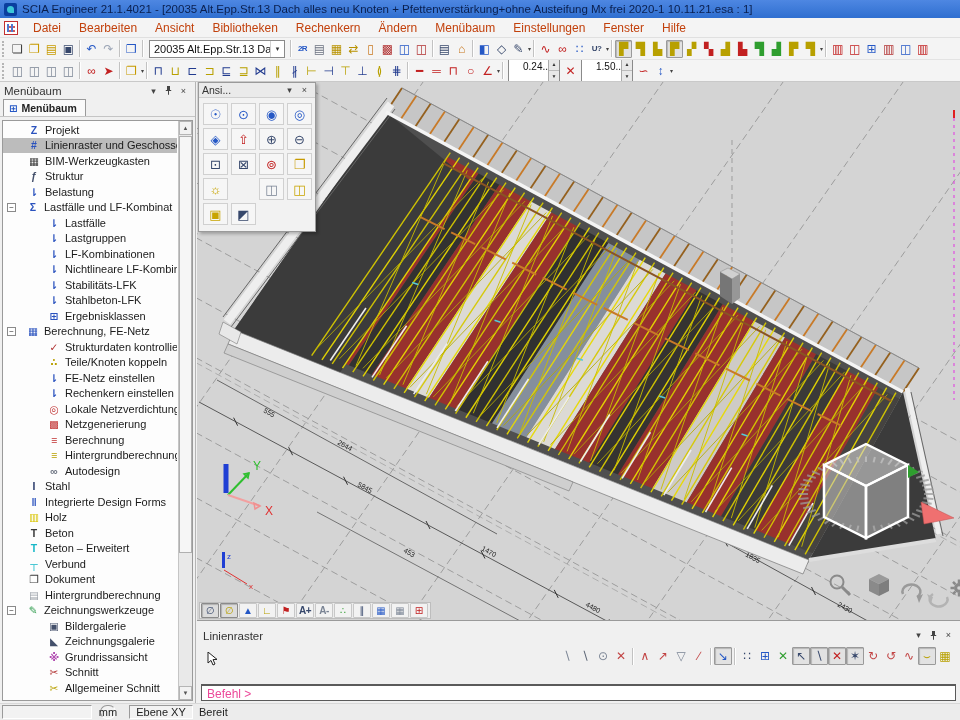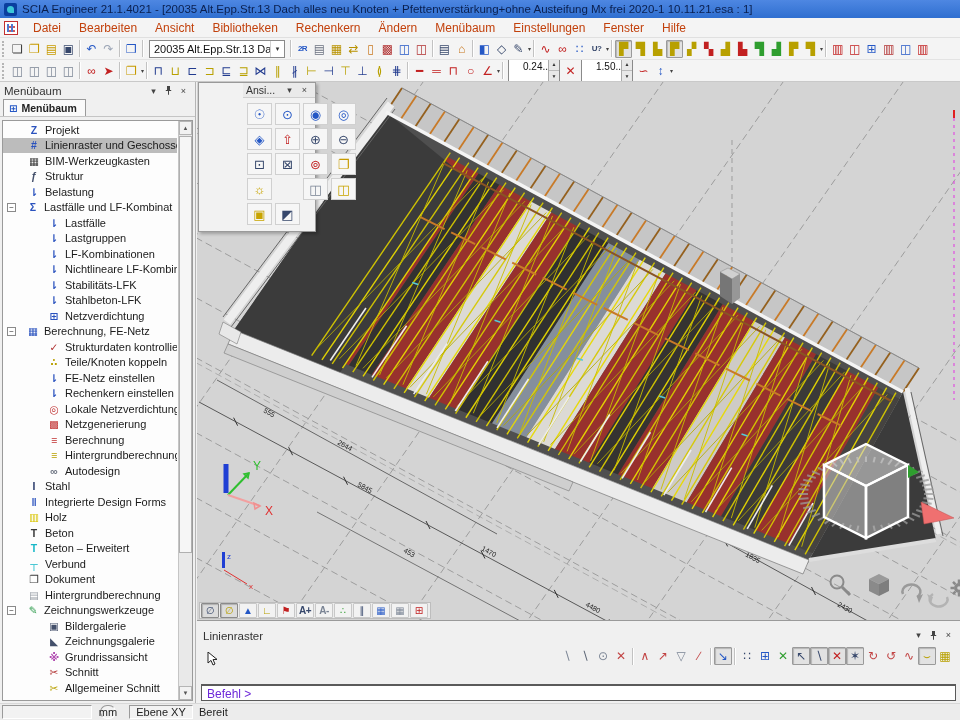--- a/index.html
+++ b/index.html
@@ -85,41 +85,41 @@
   .viewport { position:absolute; left:0; top:0; width:763px; height:538px; background:#d4d4d4; overflow:hidden; }
   .viewport svg { position:absolute; left:0; top:0; }
   .vstrip { position:absolute; left:2px; bottom:1px; height:17px; display:flex; align-items:center;
     background:#ececec; border:1px solid #bdbdbd; padding:0 1px; }
   .vstrip .tb-btn { width:18px; height:15px; background:#f2f2f2; border:1px solid #c8c8c8; margin-right:1px; }
   .vstrip .tb-btn.pressed { background:#dcdcdc; border-color:#8a8a8a; }
   .vstrip .tb-btn .g { font-size:10px; }
 
   
   .palette { position:absolute; left:1px; top:0; width:118px; background:#f2f2f2;
-    border:1px solid #9a9a9a; box-shadow:2px 2px 3px rgba(0,0,0,.25);padding-left:44px; }
+    border:1px solid #9a9a9a; box-shadow:2px 2px 3px rgba(0,0,0,.25); }
   .pal-head { height:15px; display:flex; align-items:center; padding:0 3px; font-size:10.5px; color:#333;
     background:#eaeaea; border-bottom:1px solid #cfcfcf; }
   .pal-head .sp { flex:1; }
   .pal-grid { display:grid; grid-template-columns:repeat(4,26px); gap:3px 2px; padding:5px 3px 6px 4px; }
   .pal-btn { width:25px; height:22px; display:flex; align-items:center; justify-content:center;
     background:#f6f6f6; border:1px solid #d0d0d0; }
   .pal-btn .g { font-size:13px; }
   .pal-gap { width:25px; height:22px; }
 
   
   .cmdpanel { position:absolute; left:0; top:538px; width:763px; height:83px; background:#f0f0f0;
     border-top:1px solid #9a9a9a; }
   .cmd-title { position:absolute; left:6px; top:9px; font-size:11.5px; color:#333; }
   .cmd-phbtns { position:absolute; right:4px; top:7px; display:flex; }
   .cursor-btn { position:absolute; left:6px; top:28px; width:20px; height:20px; display:flex;
     align-items:center; justify-content:center; }
   .snapbar { position:absolute; right:6px; top:26px; display:flex; align-items:center; }
   .snapbar .tb-btn { width:18px; height:18px; }
   .cmd-input { position:absolute; left:4px; right:4px; top:63px; height:17px; background:#fff;
-    border:1px solid #5a5a5a; border-top:2px solid #5a5a5a; font-size:12px; color:#6d28d9;
+    border:1px solid #5a5a5a; border-top:2px solid #5a5a5a; font-size:12px; color:#ec4899;
     padding:1px 5px; font-weight:normal; }
 
   
   .statusbar { position:absolute; left:0; top:703px; width:960px; height:17px; background:#ececec;
     border-top:1px solid #d8d8d8; display:flex; align-items:center; font-size:11px; color:#222; }
   .st-cell { height:14px; margin-left:13px; border:1px solid; border-color:#9a9a9a #fff #fff #9a9a9a;
     background:#f2f2f2; display:flex; align-items:center; justify-content:center; padding:0 4px; }
   .st-cell.c0 { width:90px; margin-left:2px; }
   .st-cell.c1 { width:16px; margin-left:8px;border-radius:7px; }
   .st-cell.c2 { width:64px; }
@@ -490,21 +490,21 @@
             <span class="tlabel">Stabilitäts-LFK</span>
           </div>
           <div class="trow">
             <span class="tspace1"></span>
             <span class="ticn" style="color: rgb(42, 82, 190);">⇂</span>
             <span class="tlabel">Stahlbeton-LFK</span>
           </div>
           <div class="trow">
             <span class="tspace1"></span>
             <span class="ticn" style="color: rgb(42, 82, 190);">⊞</span>
-            <span class="tlabel">Netzverdichtung</span>
+            <span class="tlabel">Ergebnisklassen</span>
           </div>
           <div class="trow">
             <span class="exp">−</span>
             <span class="tspace0e"></span>
             <span class="ticn" style="color: rgb(42, 82, 190);">▦</span>
             <span class="tlabel">Berechnung, FE-Netz</span>
           </div>
           <div class="trow">
             <span class="tspace1"></span>
             <span class="ticn" style="color: rgb(176, 48, 48);">✓</span>

